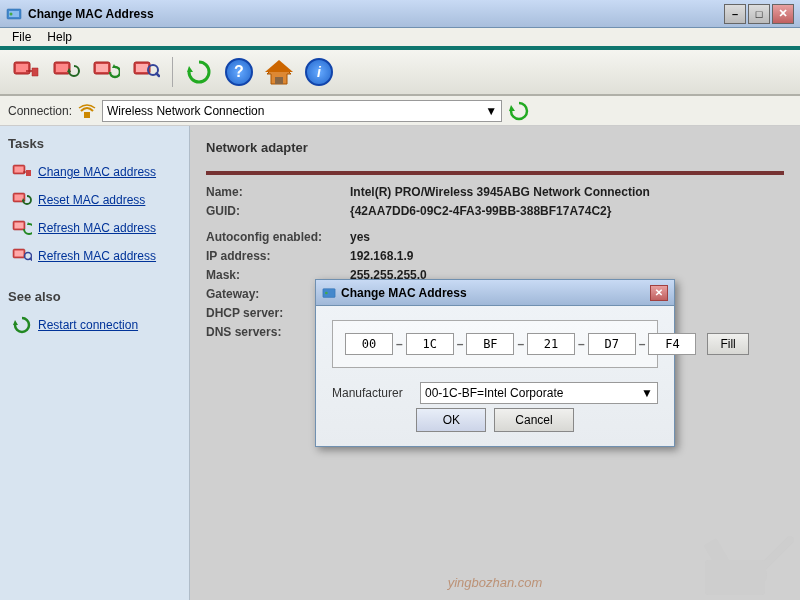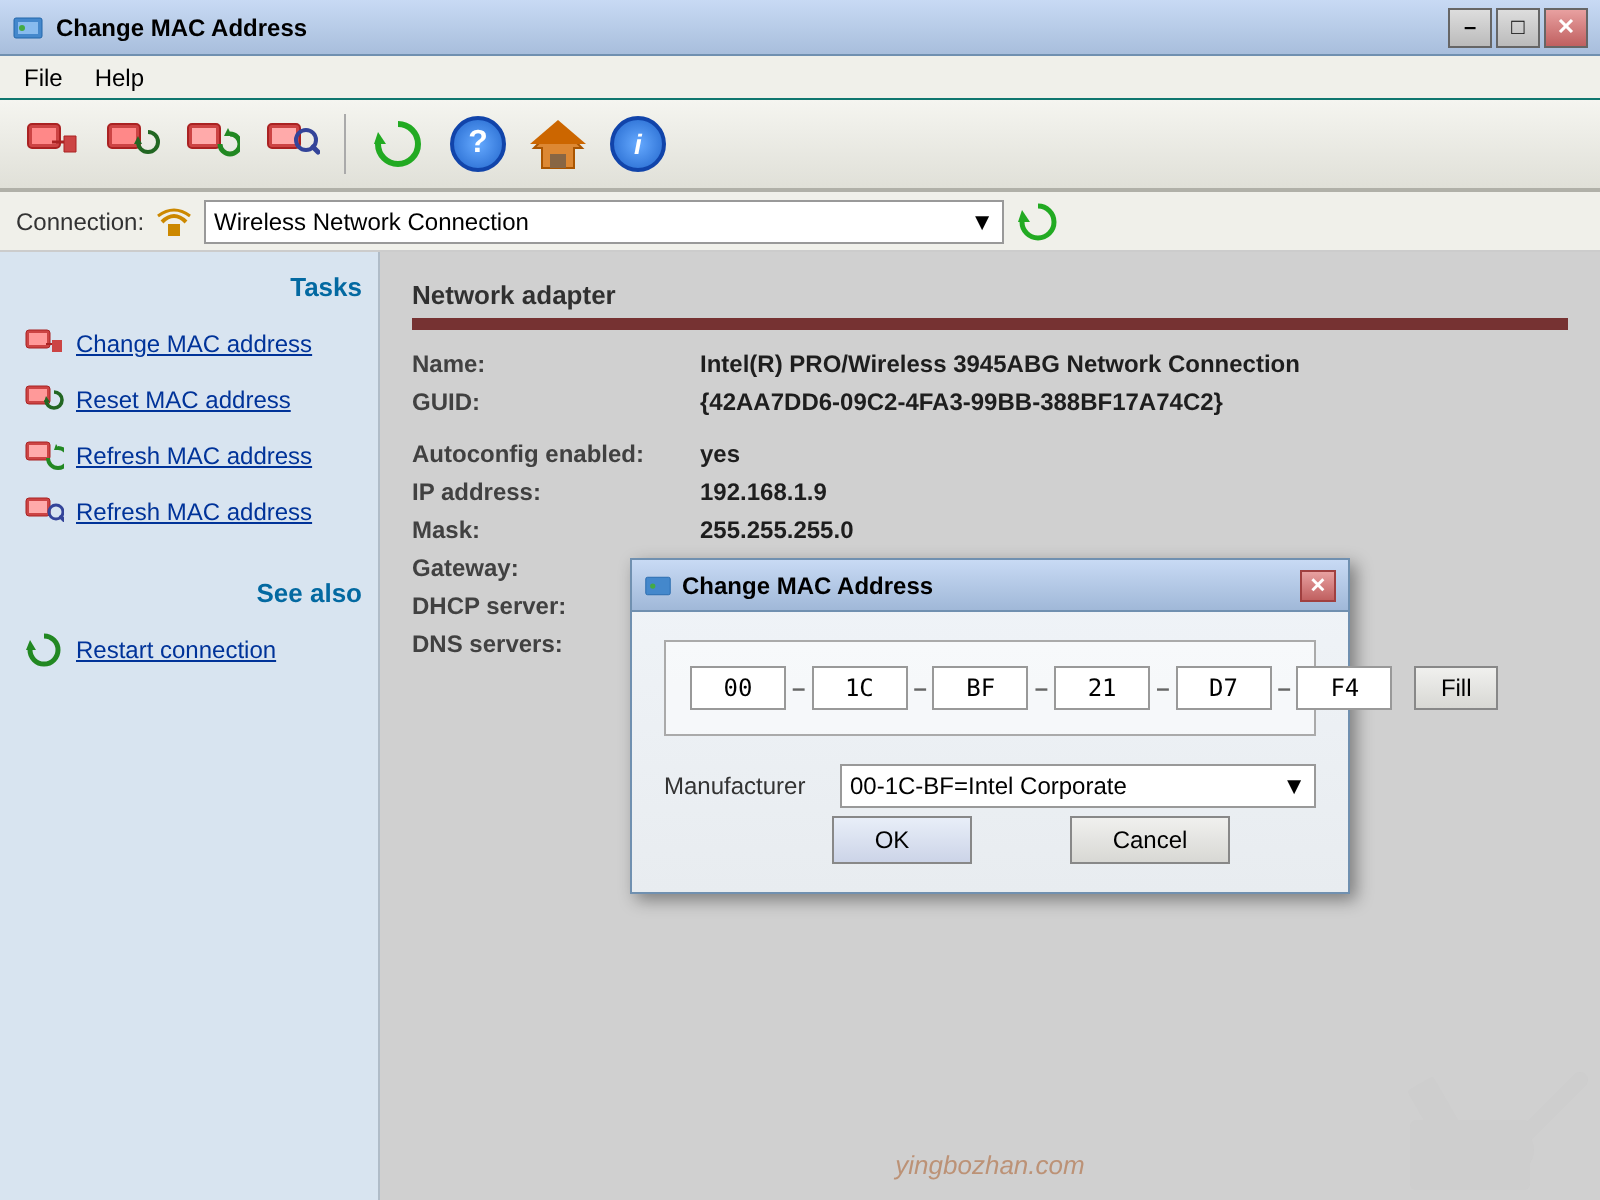--- a/index.html
+++ b/index.html
@@ -22,21 +22,21 @@
       width: 22px; height: 20px; border: 1px solid #666; background: linear-gradient(to bottom, #ddd, #bbb);
       display: flex; align-items: center; justify-content: center; cursor: pointer; font-size: 11px; font-weight: bold;
     }
     .title-btn.close { background: linear-gradient(to bottom, #e8a0a0, #c06060); color: white; }
 
     .menu-bar {
       background: #f0f0ea;
       height: 22px;
       display: flex;
       align-items: center;
-      border-bottom: 1px solid #0f766e;
+      border-bottom: 4px solid #0f766e;
       padding: 0 4px;
     }
     .menu-item {
       padding: 2px 8px;
       cursor: pointer;
       color: #000;
     }
 
     .toolbar {
       background: linear-gradient(to bottom, #f5f5f0, #e0e0d8);
@@ -88,23 +88,22 @@
     .sidebar {
       width: 190px;
       background: #d8e4f0;
       padding: 10px 8px;
       border-right: 1px solid #b0bcc8;
       flex-shrink: 0;
     }
     .sidebar-section-title {
       font-weight: bold;
       font-size: 13px;
-      color: #0369a1;
+      color: #404040;
       margin-bottom: 8px;
-      text-align: right;
     }
     .sidebar-item {
       display: flex;
       align-items: center;
       gap: 6px;
       padding: 3px 4px;
       cursor: pointer;
       color: #003399;
       text-decoration: underline;
       margin-bottom: 2px;
@@ -118,22 +117,22 @@
       background: white;
       padding: 14px 16px;
       overflow-y: auto;
       position: relative;
     }
 
     .section-title {
       font-weight: bold;
       font-size: 13px;
       color: #1a1a1a;
-      border-bottom: 6px solid #7f1d1d;
-      padding-bottom: 4px;
+      border-bottom: 4px solid #7f1d1d;
+      padding-bottom: 16px;
       margin-bottom: 10px;
     }
     .info-row {
       display: flex;
       margin-bottom: 5px;
       gap: 24px;
       font-weight: bold;
     }
     .info-label { width: 120px; color: #333; }
     .info-value { color: #000; }
@@ -232,22 +231,21 @@
       justify-content: center;
       gap: 8px;
       margin-top: 4px;
     }
     .modal-btn {
       padding: 4px 20px;
       border: 1px solid #888;
       background: linear-gradient(to bottom, #f0f0ee, #d8d8d4);
       cursor: pointer;
       min-width: 70px;
-      text-align: left;
-      margin-left: 41px;
+      text-align: center;
     }
     .modal-btn.primary { background: linear-gradient(to bottom, #e8eef8, #ccd4e8); }
 
     
     .wm-text {
       position: absolute;
       bottom: 10px;
       left: 50%;
       transform: translateX(-50%);
       color: rgba(200,100,0,0.4);

